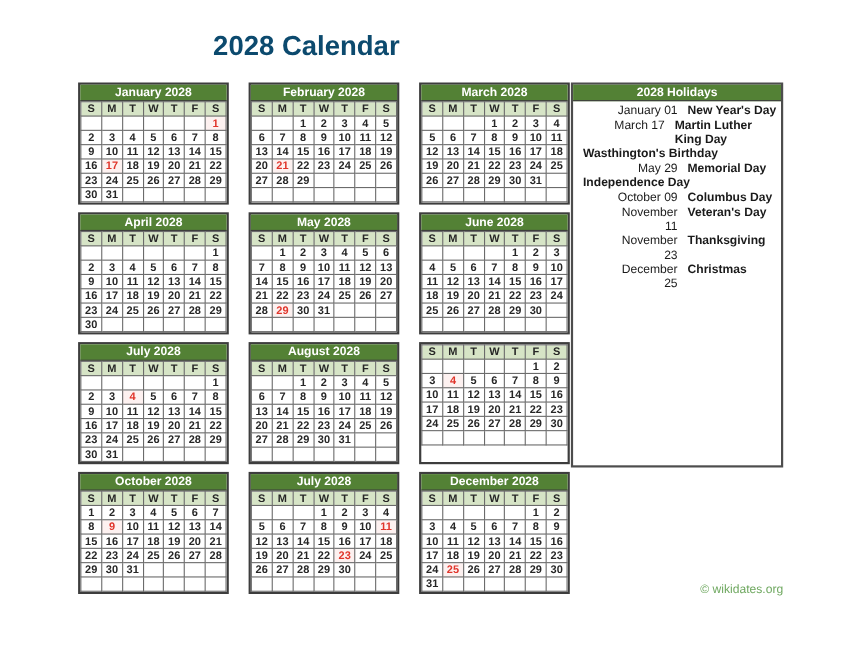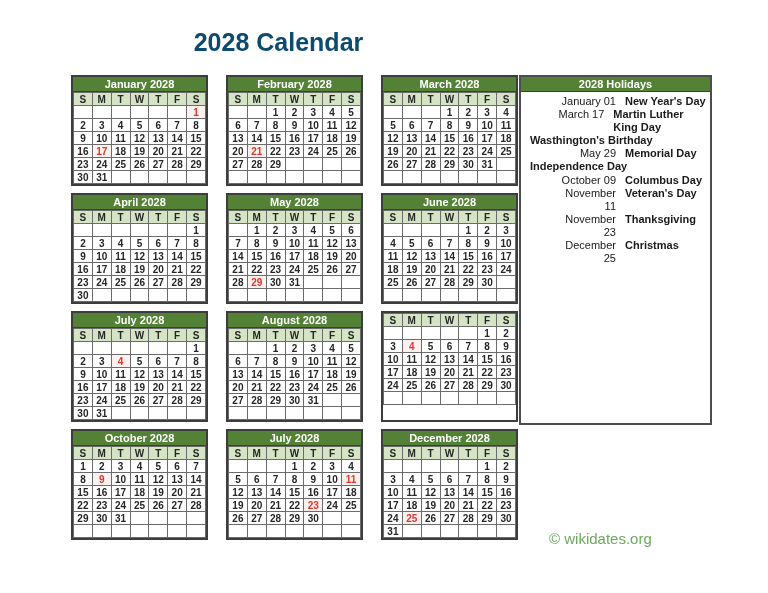--- a/index.html
+++ b/index.html
@@ -25,22 +25,22 @@
 
   .holidays { position:absolute; left:519px; top:75px; width:193px; height:350px;
               border:2px solid #4d4d4d; background:#ffffff; }
   .hh { background:#538135; color:#ffffff; font-weight:700; font-size:11px;
         text-align:center; height:15px; line-height:15px; border-bottom:1px solid #3d3d3d; }
   .hlist { padding-top:3px; }
   .hrow { display:flex; line-height:13.1px; font-size:11px; color:#1a1a1a; }
   .hdate { width:95px; text-align:right;padding-left:37px; }
   .hname { margin-left:9px;font-weight:bold; }
 
-  .credit { position:absolute; left:549px; top:530px; width:193px; text-align:left;
-            font-size:15px; color:#6fa860; }
+  .credit { position:absolute; left:519px; top:530px; width:193px; text-align:right;
+            font-size:11px; color:#6fa860; }
 </style>
 </head>
 <body>
 
 <div class="page">
   <div class="title">2028 Calendar</div>
 
   <div class="months-grid">
       <div class="month">
         <div class="mh">January 2028</div>

